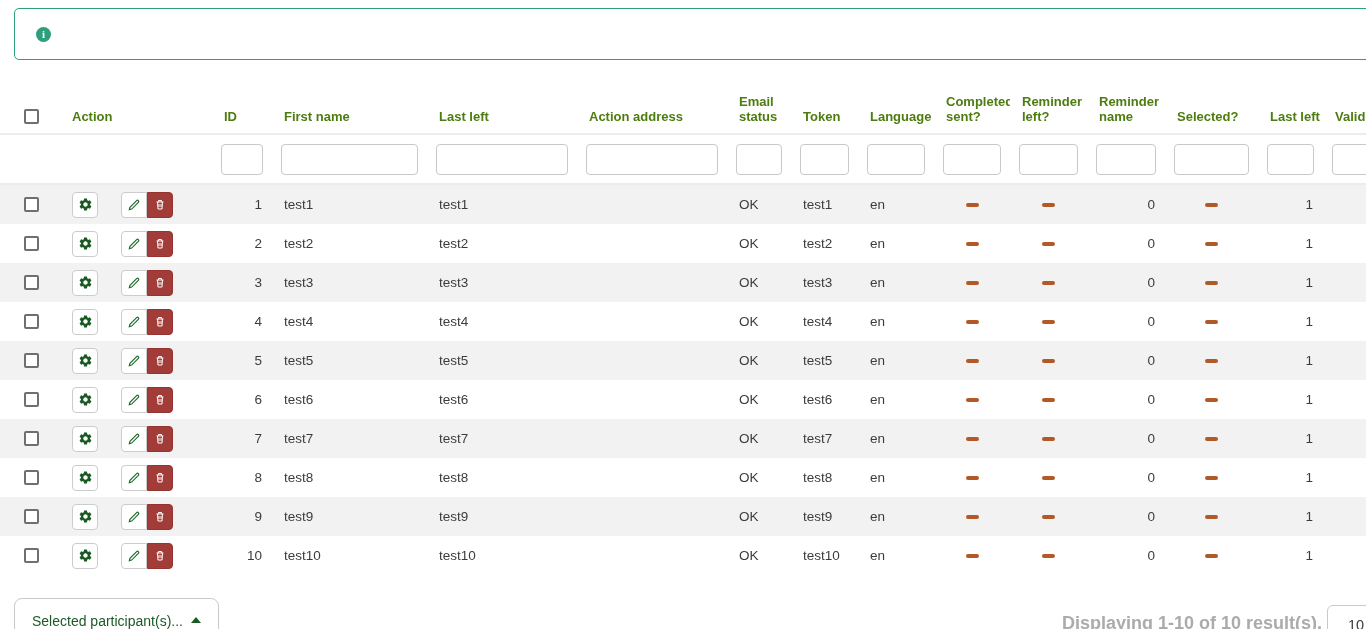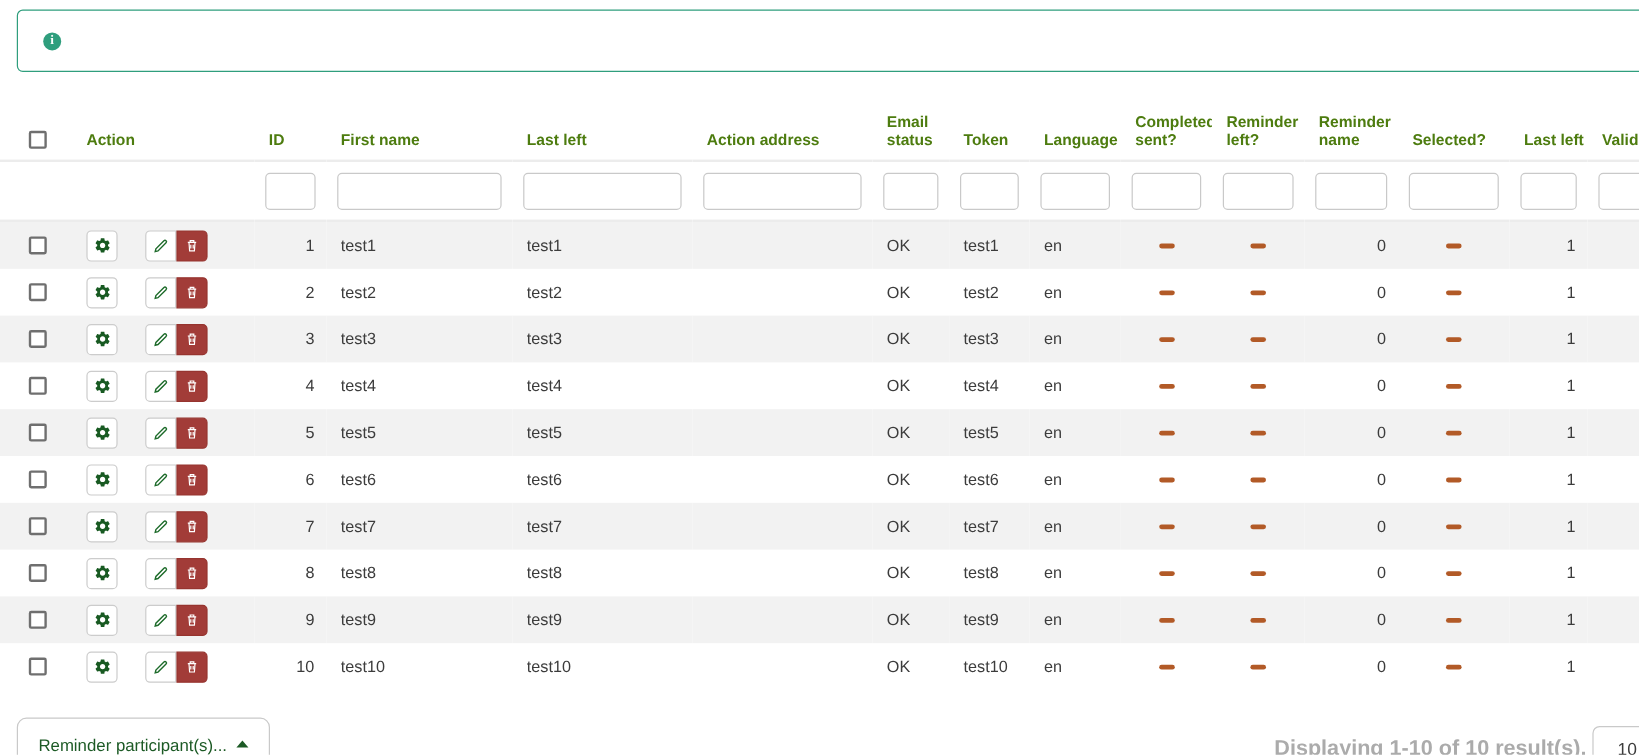--- a/index.html
+++ b/index.html
@@ -530,21 +530,21 @@
           <td class="col-reminder_count al-right">0</td>
           <td class="col-completed al-center"><span class="dash"></span></td>
           <td class="col-uses_left al-right">1</td>
           <td class="col-valid"></td>
         </tr>
       </tbody>
   </table>
 </div>
 
 <button class="bulk-btn">
-  <span>Reminder participant(s)...</span>
+  <span>Selected participant(s)...</span>
   <span class="caret-up"></span>
 </button>
 
 <div class="summary">Displaying 1-10 of 10 result(s).</div>
 
 <div class="page-size">
   <span>10</span>
 </div>
 
 </body></html>

